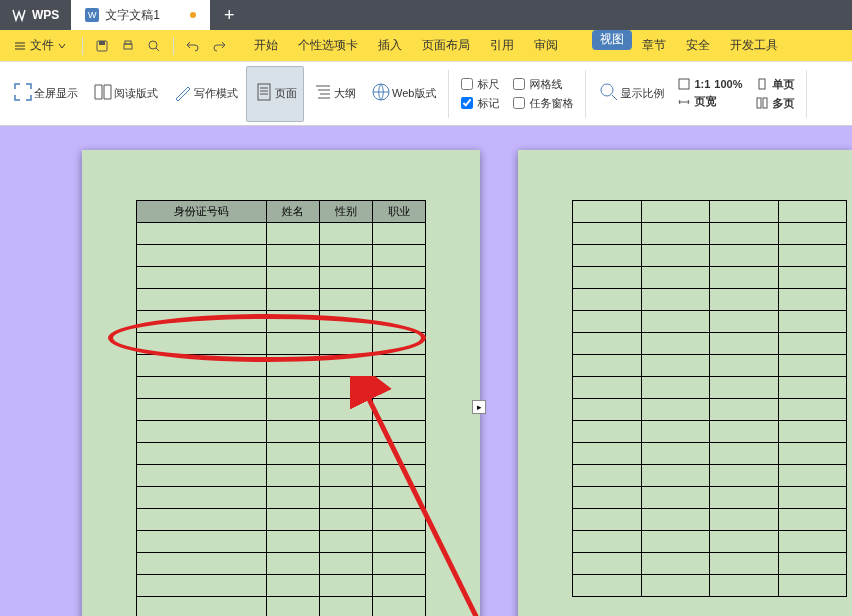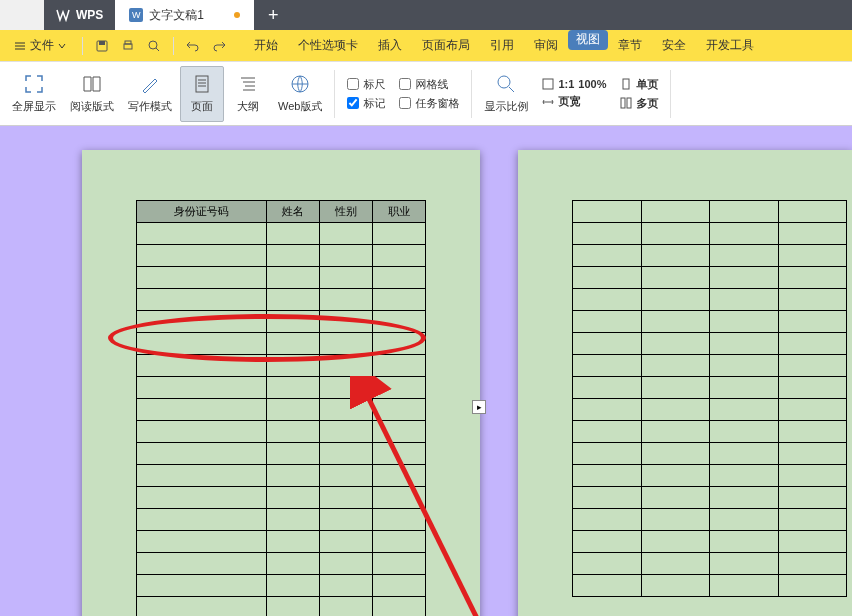--- a/index.html
+++ b/index.html
@@ -1,36 +1,36 @@
 <!DOCTYPE html>
 <html><head>
 <meta charset="utf-8">
 <style>
 * { margin: 0; padding: 0; box-sizing: border-box; font-family: "Microsoft YaHei", sans-serif; }
 body { background: #f0f0f0; width: 852px; height: 616px; overflow: hidden; }
 
-.titlebar { background: #4a4e57; height: 30px; display: flex; align-items: center; margin-left: 44px; }
+.titlebar { background: #4a4e57; height: 30px; display: flex; align-items: center; }
 .app-badge { display: flex; align-items: center; padding: 0 12px; color: #fff; font-size: 12px; font-weight: bold; height: 100%; }
 .app-badge svg { margin-right: 6px; }
 .doc-tab { background: #fff; height: 30px; display: flex; align-items: center; padding: 0 14px; font-size: 12px; color: #333; position: relative; }
 .doc-tab .doc-icon { width: 14px; height: 14px; background: #4a7ebb; color: #fff; display: inline-flex; align-items: center; justify-content: center; font-size: 9px; margin-right: 6px; border-radius: 2px; }
 .doc-tab .dot { width: 6px; height: 6px; border-radius: 50%; background: #f0a020; margin-left: 30px; }
 .new-tab { color: #fff; padding: 0 14px; font-size: 18px; cursor: pointer; }
 
 .menubar { background: #fde047; height: 32px; display: flex; align-items: center; border-bottom: 1px solid #e0e0e0; padding: 0 8px; }
 .menu-file { display: flex; align-items: center; font-size: 12px; color: #333; padding: 0 6px; }
 .menu-file svg { margin-right: 4px; }
 .vsep { width: 1px; height: 18px; background: #ddd; margin: 0 6px; }
 .qa-icon { padding: 0 6px; display: flex; align-items: center; color: #555; }
 .menu-tabs { display: flex; margin-left: 12px; }
 .menu-tab { font-size: 12px; padding: 4px 10px; color: #333; height: 32px; display: flex; align-items: center; }
-.menu-tab.active { background: #4a7ebb; color: #fff; border-radius: 4px; height: 20px; padding: 0 8px; }
+.menu-tab.active { background: #4a7ebb; color: #fff; border-radius: 4px; height: 20px; padding: 0 8px; margin-left: 24px; }
 
 .toolbar { background: #fff; height: 64px; display: flex; align-items: center; border-bottom: 1px solid #d0d0d0; padding: 0 6px; gap: 2px; }
-.tb-btn { display: flex; flex-direction: column; align-items: center; justify-content: center; font-size: 11px; color: #333; padding: 4px 6px; height: 56px; min-width: 44px; }
+.tb-btn { display: flex; flex-direction: row; align-items: center; justify-content: center; font-size: 11px; color: #333; padding: 4px 6px; height: 56px; min-width: 44px; }
 .tb-btn svg, .tb-btn .ico { margin-bottom: 4px; }
 .tb-btn.active { background: #d8e0e8; border: 1px solid #b0b8c0; border-radius: 2px; }
 .tb-sep { width: 1px; height: 48px; background: #e0e0e0; margin: 0 4px; }
 .tb-col { display: flex; flex-direction: column; gap: 4px; padding: 4px 6px; }
 .chk { display: flex; align-items: center; font-size: 11px; color: #333; gap: 4px; }
 .chk input { width: 12px; height: 12px; }
 .sm-row { display: flex; align-items: center; font-size: 11px; gap: 4px; color: #333; font-weight: bold; }
 
 .workspace { background: #c4b5fd; height: calc(616px - 30px - 32px - 64px); display: flex; gap: 38px; padding: 24px 0 0 82px; position: relative; overflow: hidden; }
 .page { background: #c8e0c0; width: 405px; height: 560px; box-shadow: 0 2px 8px rgba(0,0,0,0.4); position: relative; padding: 50px 54px 0 54px; }

